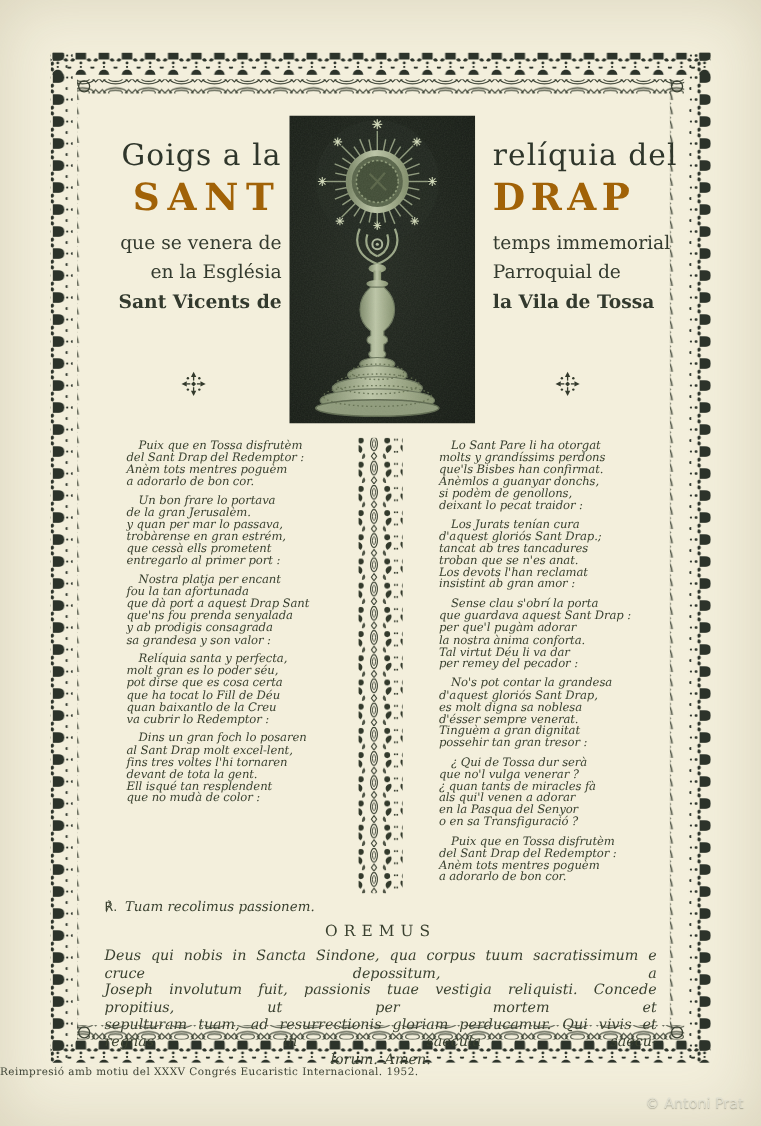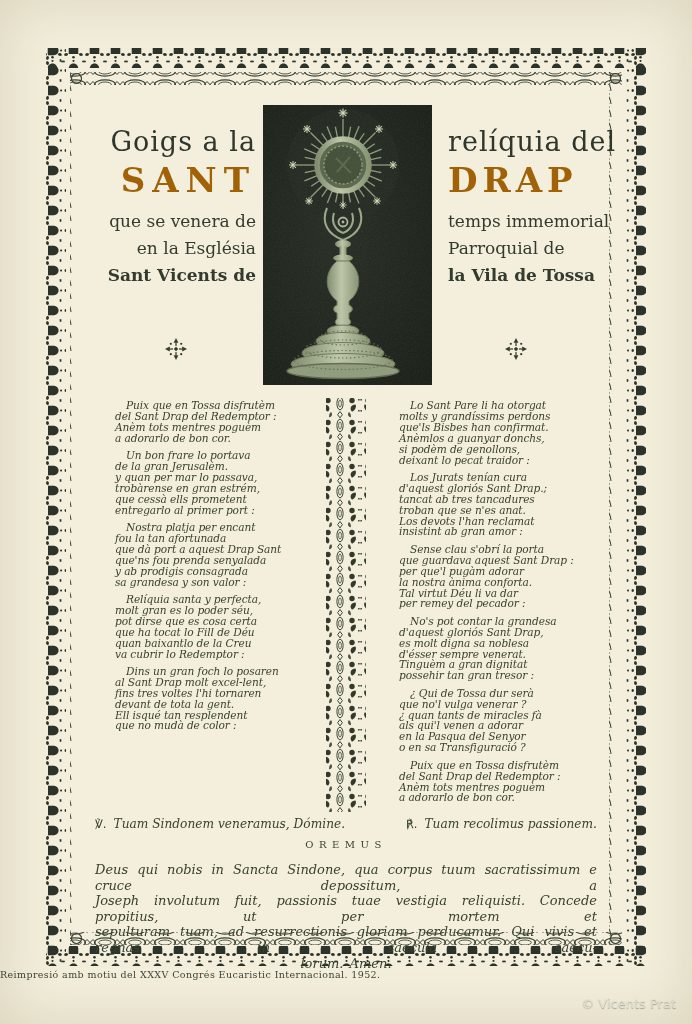--- a/index.html
+++ b/index.html
@@ -21,21 +21,21 @@
   .h-sub.bold{font-weight:bold;}
   
   .col{top:400px;width:200px;font-size:10.6px;line-height:10.9px;letter-spacing:-0.1px;color:#39402f;font-style:italic;}
   .col-left{left:115px;}
   .col-right{left:399px;}
   .stanza{margin:0 0 6.5px 0;text-indent:11px;white-space:nowrap;}
   
   .versicle-row{top:817px;left:95px;width:502px;display:flex;justify-content:space-between;
     font-style:italic;font-size:12.2px;color:#39402f;}
   .vr-sym{font-style:normal;font-family:"DejaVu Sans","DejaVu Serif",sans-serif;font-size:11.5px;margin-right:7px;}
-  .oremus{top:839px;left:0;width:692px;text-align:center;font-size:10px;letter-spacing:5.5px;color:#39402f;}
+  .oremus{top:839px;left:0;width:692px;text-align:center;font-size:14px;letter-spacing:5.5px;color:#39402f;}
   .prayer{top:862px;left:95px;width:502px;font-style:italic;font-size:13px;line-height:15.6px;color:#39402f;}
   .prayer-line{text-align:justify;text-align-last:justify;word-spacing:2px;}
   .prayer-last{text-align:center;text-align-last:center;}
   
   .imprint{top:969px;left:0;width:552px;text-align:left;font-size:9.5px;letter-spacing:.4px;color:#3c4234;}
   .watermark{top:996px;right:16px;font-family:"DejaVu Sans",sans-serif;font-size:13px;
     color:rgba(226,224,210,.95);text-shadow:0 1px 1px rgba(110,110,95,.55);}
   svg{display:block;}
 </style>
 </head>
@@ -269,28 +269,27 @@
   <div class="abs col col-right">
       <p class="stanza">Lo Sant Pare li ha otorgat<br>molts y grandíssims perdons<br>que'ls Bisbes han confirmat.<br>Anèmlos a guanyar donchs,<br>si podèm de genollons,<br>deixant lo pecat traidor :</p>
       <p class="stanza">Los Jurats tenían cura<br>d'aquest gloriós Sant Drap.;<br>tancat ab tres tancadures<br>troban que se n'es anat.<br>Los devots l'han reclamat<br>insistint ab gran amor :</p>
       <p class="stanza">Sense clau s'obrí la porta<br>que guardava aquest Sant Drap :<br>per que'l pugàm adorar<br>la nostra ànima conforta.<br>Tal virtut Déu li va dar<br>per remey del pecador :</p>
       <p class="stanza">No's pot contar la grandesa<br>d'aquest gloriós Sant Drap,<br>es molt digna sa noblesa<br>d'ésser sempre venerat.<br>Tinguèm a gran dignitat<br>possehir tan gran tresor :</p>
       <p class="stanza">¿ Qui de Tossa dur serà<br>que no'l vulga venerar ?<br>¿ quan tants de miracles fà<br>als qui'l venen a adorar<br>en la Pasqua del Senyor<br>o en sa Transfiguració ?</p>
       <p class="stanza">Puix que en Tossa disfrutèm<br>del Sant Drap del Redemptor :<br>Anèm tots mentres poguèm<br>a adorarlo de bon cor.</p>
     </div>
 
   <div class="abs versicle-row">
-    <span><span class="vr-sym">℣.</span><span>Tuam Sindonem veneramus, Dómine.</span></span>
     <span><span class="vr-sym">℟.</span><span>Tuam recolimus passionem.</span></span>
   </div>
 
   <div class="abs oremus">OREMUS</div>
   <div class="abs prayer">
     <div class="prayer-line">Deus qui nobis in Sancta Sindone, qua corpus tuum sacratissimum e cruce depossitum, a</div>
     <div class="prayer-line">Joseph involutum fuit, passionis tuae vestigia reliquisti. Concede propitius, ut per mortem et</div>
     <div class="prayer-line">sepulturam tuam, ad resurrectionis gloriam perducamur. Qui vivis et regnas in saecula saecu-</div>
     <div class="prayer-line prayer-last">lorum.   Amen.</div>
   </div>
 
   <div class="abs imprint">Reimpresió amb motiu del XXXV Congrés Eucaristic Internacional. 1952.</div>
-  <div class="abs watermark">© Vicents Prat</div>
+  <div class="abs watermark">© Antoni Prat</div>
 
 </div>
 
 </body></html>

